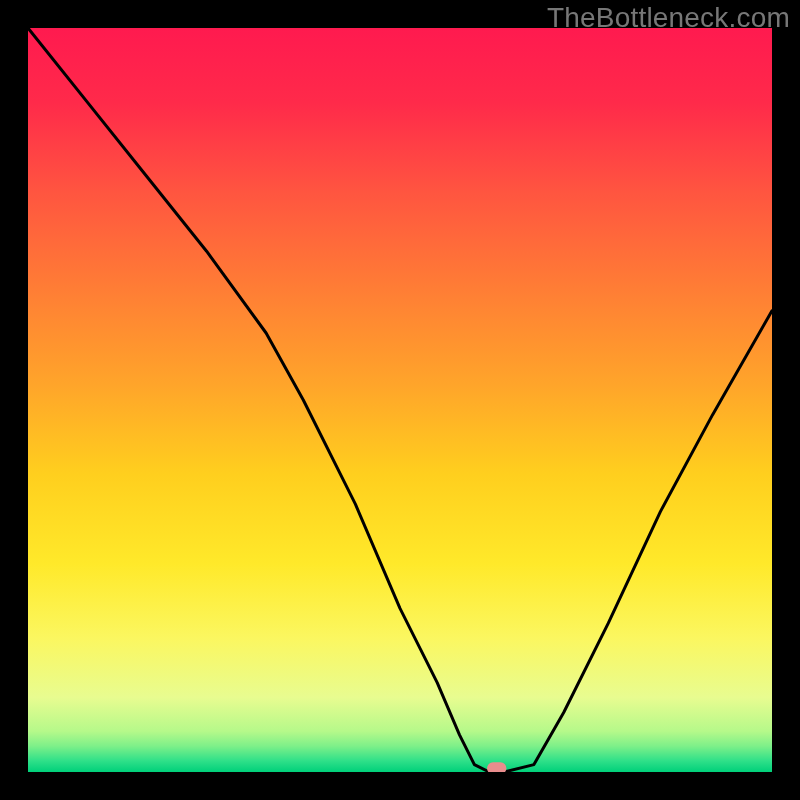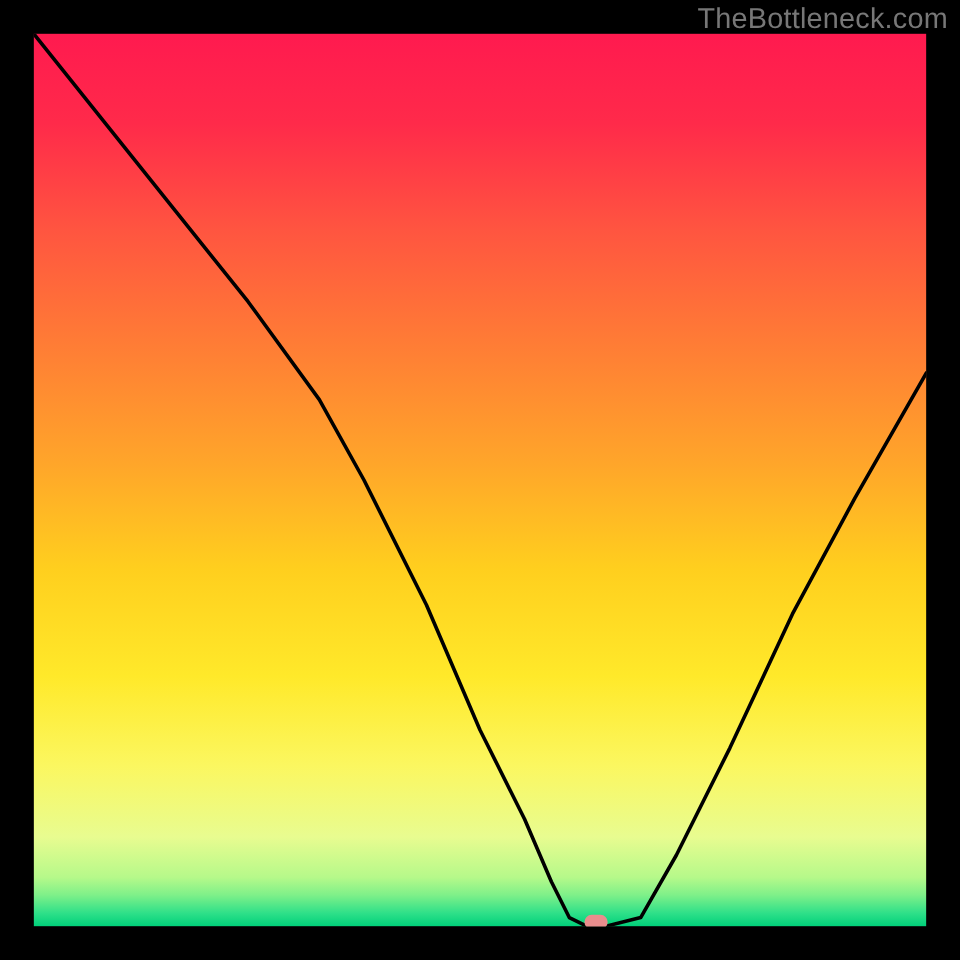--- a/index.html
+++ b/index.html
@@ -13,21 +13,21 @@
   .wrap {
     position: relative;
     width: 800px;
     height: 800px;
   }
   .watermark {
     position: absolute;
     top: 2px;
     right: 10px;
     color: #777;
-    font-size: 24px;
+    font-size: 28px;
     font-weight: 500;
     letter-spacing: 0.2px;
     user-select: none;
   }
   .plot {
     position: absolute;
     left: 28px;
     top: 28px;
     width: 744px;
     height: 744px;

